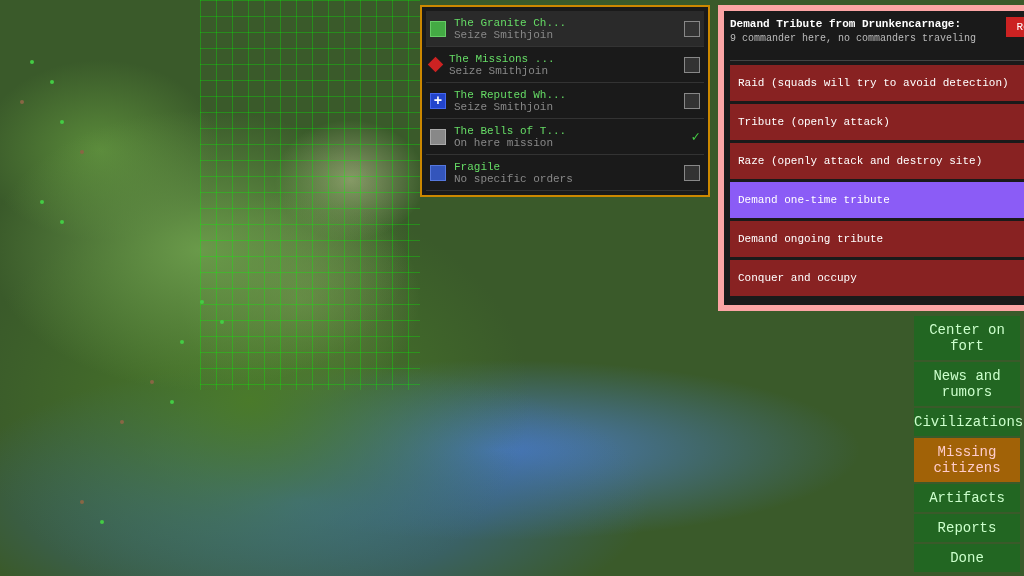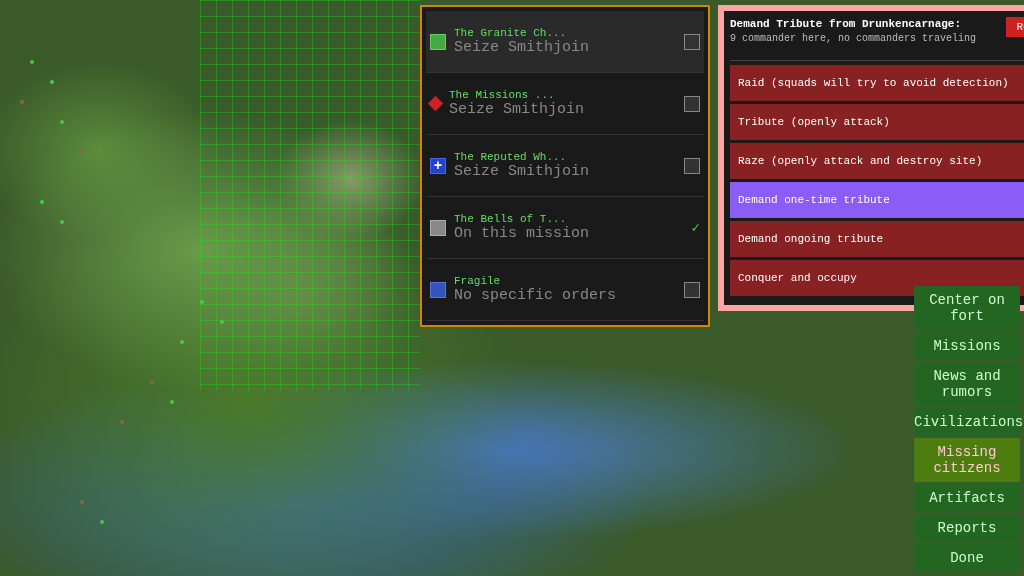--- a/index.html
+++ b/index.html
@@ -59,21 +59,21 @@
       width: 290px;
       background: #1a1a1a;
       border: 2px solid #cc8800;
       z-index: 10;
       padding: 4px;
     }
 
     .commander-item {
       display: flex;
       align-items: center;
-      padding: 16px 4px;
+      padding: 4px 4px;
       cursor: pointer;
       border-bottom: 1px solid #333;
       min-height: 36px;
     }
     .commander-item.selected { background: #2a2a2a; }
 
     .cmd-icon {
       width: 16px;
       height: 16px;
       margin-right: 8px;
@@ -93,21 +93,21 @@
     .cmd-name {
       color: #66dd66;
       font-size: 11px;
       white-space: nowrap;
       overflow: hidden;
       text-overflow: ellipsis;
     }
 
     .cmd-order {
       color: #888888;
-      font-size: 15px;
+      font-size: 11px;
       white-space: nowrap;
       overflow: hidden;
       text-overflow: ellipsis;
     }
 
     .cmd-check {
       color: #44cc44;
       font-size: 14px;
       margin-left: 4px;
     }
@@ -198,21 +198,21 @@
       background: #226622;
       color: #ccffcc;
       border: none;
       padding: 6px 0;
       font-family: 'Courier New', monospace;
       font-size: 14px;
       cursor: pointer;
       text-align: center;
       width: 100%;
     }
-    .sidebar-btn.red-btn { background: #4d7c0f; color: #ffcccc; }
+    .sidebar-btn.red-btn { background: #a16207; color: #ffcccc; }
 
     
     .map-dots {
       position: absolute;
       top: 0; left: 0;
       width: 420px;
       height: 576px;
       z-index: 2;
       pointer-events: none;
       overflow: hidden;
@@ -283,21 +283,21 @@
         <div class="cmd-text">
           <div class="cmd-name">The Reputed Wh...</div>
           <div class="cmd-order">Seize Smithjoin</div>
         </div>
         <div class="cmd-box"></div>
       </div>
       <div class="commander-item">
         <div class="cmd-icon" style="background: rgb(136, 136, 136); border: 1px solid rgb(170, 170, 170);"></div>
         <div class="cmd-text">
           <div class="cmd-name">The Bells of T...</div>
-          <div class="cmd-order">On this mission</div>
+          <div class="cmd-order">On here mission</div>
         </div>
         <div class="cmd-check">✓</div>
       </div>
       <div class="commander-item">
         <div class="cmd-icon" style="background: rgb(51, 85, 187); border: 1px solid rgb(85, 119, 221);"></div>
         <div class="cmd-text">
           <div class="cmd-name">Fragile</div>
           <div class="cmd-order">No specific orders</div>
         </div>
         <div class="cmd-box"></div>
@@ -319,20 +319,19 @@
       <button class="action-btn red">Tribute (openly attack)</button>
       <button class="action-btn red">Raze (openly attack and destroy site)</button>
       <button class="action-btn green">Demand one-time tribute</button>
       <button class="action-btn red">Demand ongoing tribute</button>
       <button class="action-btn red">Conquer and occupy</button>
     </div>
 </div>
 
 <div id="right-sidebar">
 <button class="sidebar-btn">Center on fort</button>
-    <button class="sidebar-btn">Missions</button>
     <button class="sidebar-btn">News and rumors</button>
     <button class="sidebar-btn">Civilizations</button>
     <button class="sidebar-btn red-btn">Missing citizens</button>
     <button class="sidebar-btn">Artifacts</button>
     <button class="sidebar-btn">Reports</button>
     <button class="sidebar-btn">Done</button>
   </div>
 
 </body></html>

